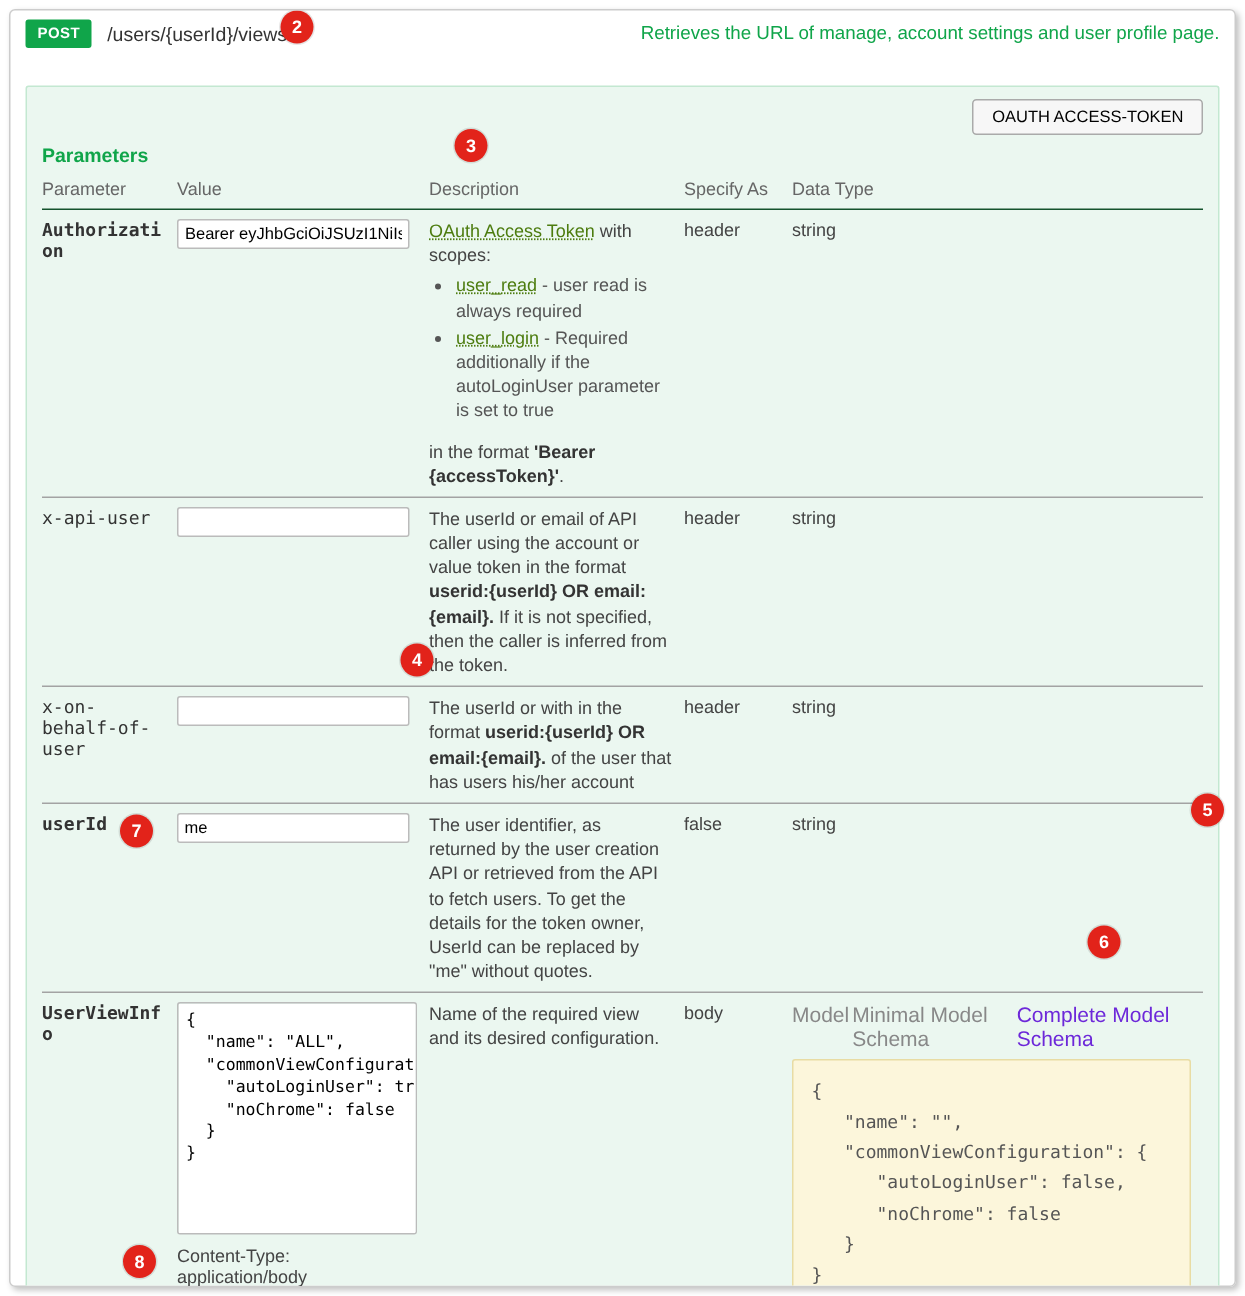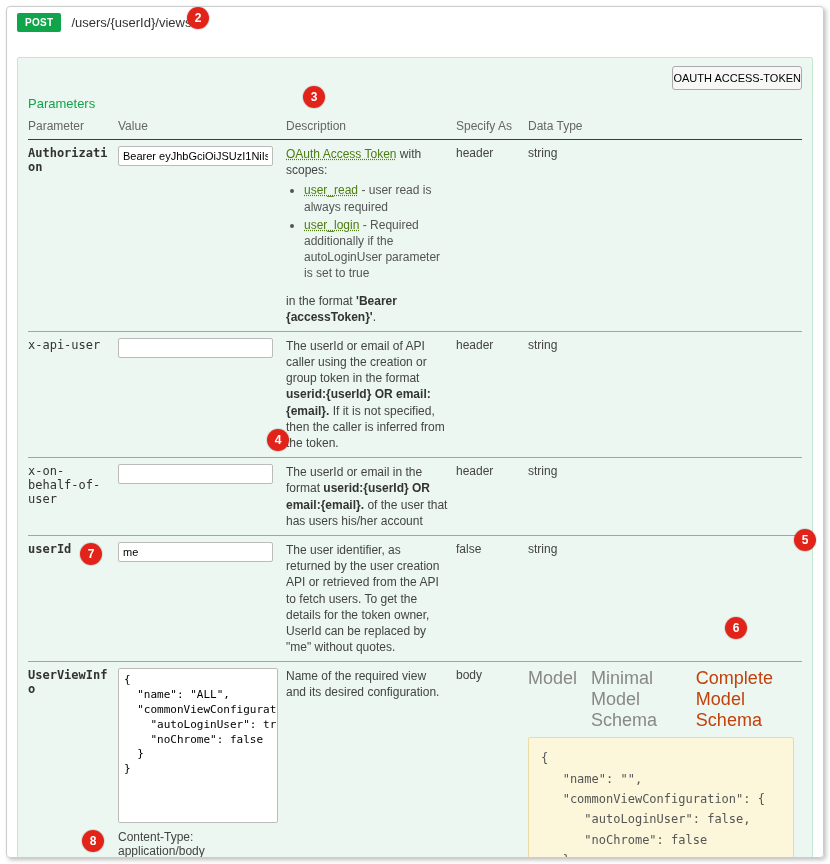--- a/index.html
+++ b/index.html
@@ -52,27 +52,27 @@
     background: #ebf7f0;
     border: 1px solid #c3e8d1;
     border-radius: 2px;
     padding: 8px 10px 10px 10px;
   }
   .oauth-row { display:flex; justify-content:flex-end; margin-bottom:6px;}
   .oauth-btn {
     border: 1px solid #aaa;
     background: #f7f7f7;
     font-size: 11px;
-    padding: 5px 0;
+    padding: 5px 12px;
     border-radius: 3px;
   }
   .section-title {
     color: #10a54a;
     font-size: 13px;
-    font-weight: normal;
+    font-weight: bold;
     margin: 0 0 4px 0;
   }
   table.params {
     width: 100%;
     border-collapse: collapse;
   }
   table.params thead th {
     text-align: left;
     font-weight: normal;
     color: #666;
@@ -131,26 +131,26 @@
   .desc-text { color: #555; line-height: 1.35; }
   .desc-text b { color:#333; }
   ul.scope-list {
     margin: 4px 0 11px 0;
     padding: 0 0 0 18px;
   }
   ul.scope-list li { margin-bottom: 2px; color:#555; }
   .link { color:#4d7c0f; text-decoration: underline dotted; cursor:pointer; }
   .model-tabs {
     display: flex;
-    gap: 14px;
-    font-size: 18px;
+    gap: 2px;
+    font-size: 14px;
     color: #888;
     margin-bottom: 6px;
   }
-  .model-tabs .tab.active { color: #c2410c; }
+  .model-tabs .tab.active { color: #6d28d9; }
   .model-box {
     background: #fcf6db;
     border: 1px solid #e8dca4;
     padding: 10px 12px;
     font-family: Menlo, Consolas, monospace;
     font-size: 12px;
     color: #555;
     line-height: 1.7;
     white-space: pre;
     border-radius: 2px;
@@ -173,20 +173,21 @@
   }
 </style>
 </head>
 <body>
 
 <div class="frame">
 
   <div class="topbar">
     <span class="post-badge">POST</span>
     <span class="endpoint-path">/users/{userId}/views</span>
+    <span class="endpoint-desc">Retrieves the URL of manage, account settings and user profile page.</span>
   </div>
 
   <div class="panel">
 
     <div class="oauth-row">
       <button class="oauth-btn">OAUTH ACCESS-TOKEN</button>
     </div>
 
     <div class="section-title">Parameters</div>
 
@@ -214,31 +215,31 @@
             <span>in the format </span><b>'Bearer {accessToken}'</b><span>.</span>
           </td>
           <td>header</td>
           <td>string</td>
         </tr>
 
         <tr>
           <td><span class="param-name">x-api-user</span></td>
           <td><input class="text-input" value="" style=""></td>
           <td class="desc-text">
-            <span>The userId or email of API caller using the creation or group token in the format </span><b>userid:{userId} OR email:{email}.</b><span> If it is not specified, then the caller is inferred from the token.</span>
+            <span>The userId or email of API caller using the account or value token in the format </span><b>userid:{userId} OR email:{email}.</b><span> If it is not specified, then the caller is inferred from the token.</span>
           </td>
           <td>header</td>
           <td>string</td>
         </tr>
 
         <tr>
           <td><span class="param-name">x-on-behalf-of-user</span></td>
           <td><input class="text-input" value="" style=""></td>
           <td class="desc-text">
-            <span>The userId or email in the format </span><b>userid:{userId} OR email:{email}.</b><span> of the user that has users his/her account</span>
+            <span>The userId or with in the format </span><b>userid:{userId} OR email:{email}.</b><span> of the user that has users his/her account</span>
           </td>
           <td>header</td>
           <td>string</td>
         </tr>
 
         <tr>
           <td><span class="param-name bold">userId</span></td>
           <td><input class="text-input" value="me" style=""></td>
           <td class="desc-text">The user identifier, as returned by the user creation API or retrieved from the API to fetch users. To get the details for the token owner, UserId can be replaced by "me" without quotes.</td>
           <td>false</td>

